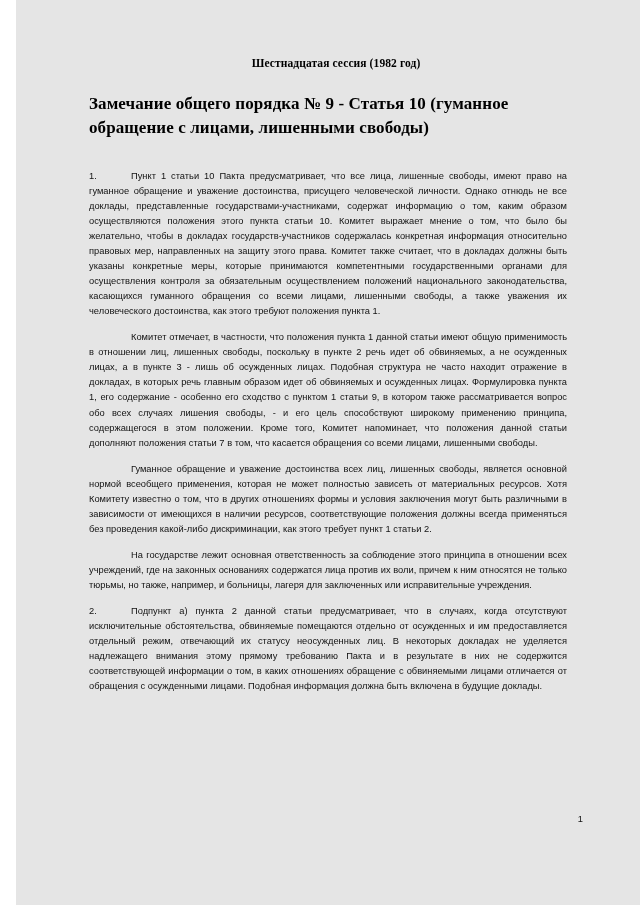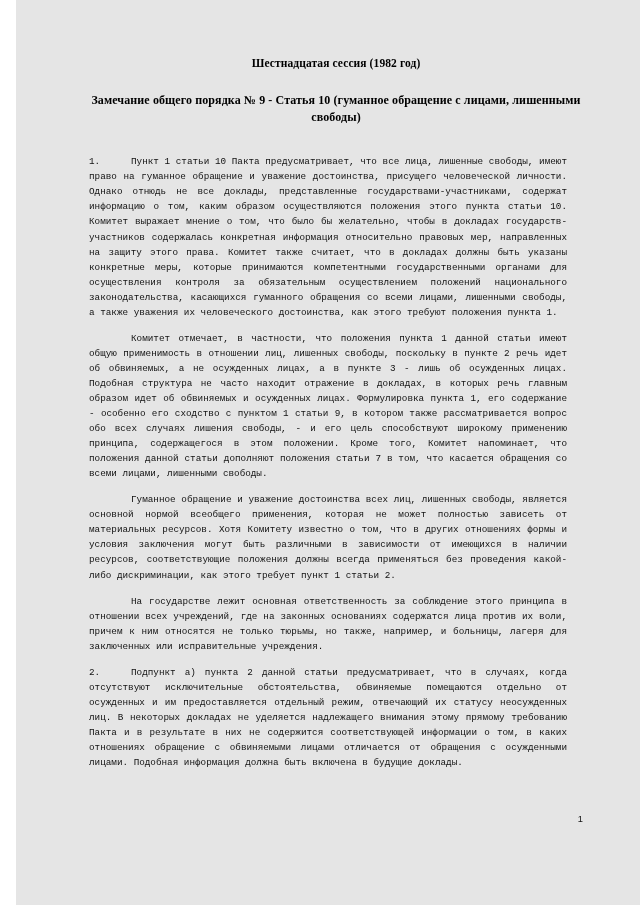--- a/index.html
+++ b/index.html
@@ -36,22 +36,21 @@
     font-size: 11.5px;
     text-align: center;
     line-height: 1.35;
     letter-spacing: 0.1px;
     margin: 0 0 20px 0;
     color: #000000;
   }
   .doc-subtitle {
     font-family: "Liberation Serif", serif;
     font-weight: bold;
-    font-size: 12px;
-    text-align: center;
+    font-size: 17px;
     line-height: 1.45;
     letter-spacing: 0.1px;
     margin: 0;
     color: #000000;
   }
 
   
   .replacement-note {
     font-family: "Liberation Sans", sans-serif;
     font-size: 9.3px;
@@ -66,21 +65,20 @@
     margin-top: 28px;
   }
   .para {
     font-size: 9.3px;
     line-height: 1.62;
     text-align: justify;
     text-justify: inter-word;
     margin: 0 16px 11px 0;
     color: #111111;
     hyphens: none;
-    font-family: Liberation Mono, monospace;
   }
   .para:last-child { margin-bottom: 0; }
 
   
   .para.numbered {
     text-indent: 0;
   }
   .para .num {
     display: inline-block;
     width: 42px;

